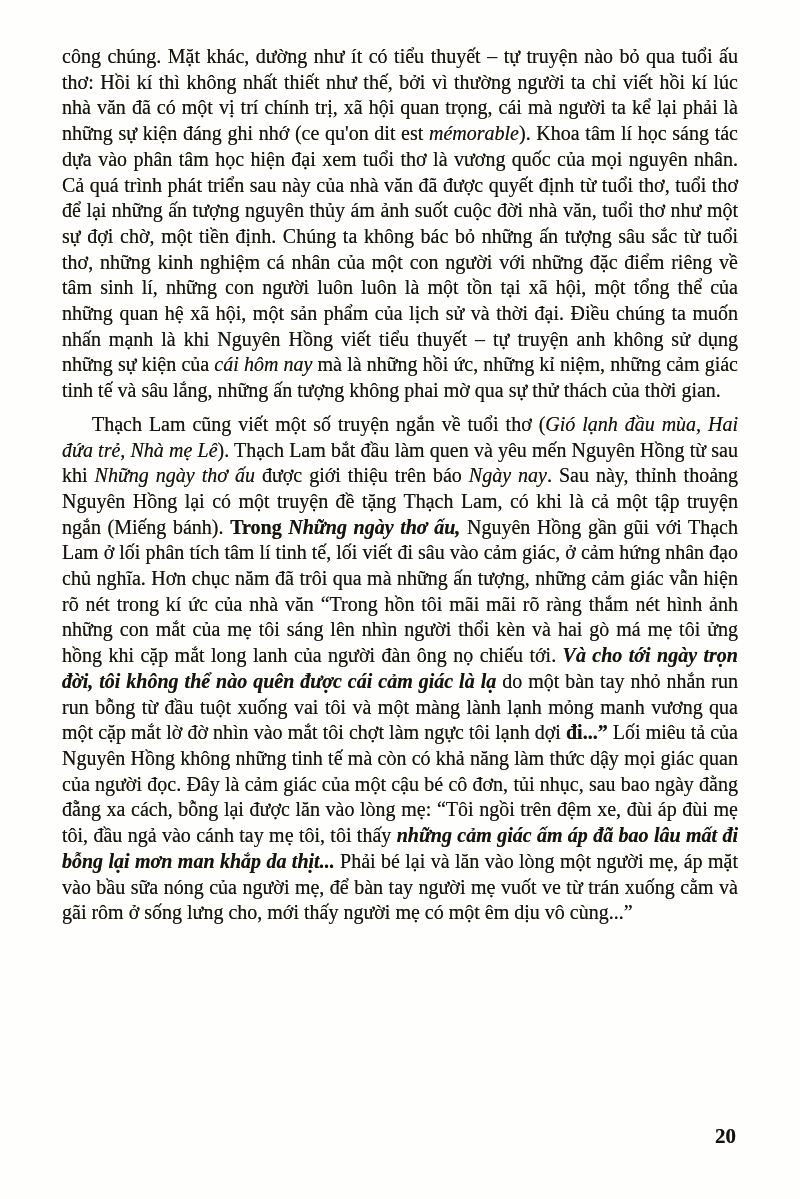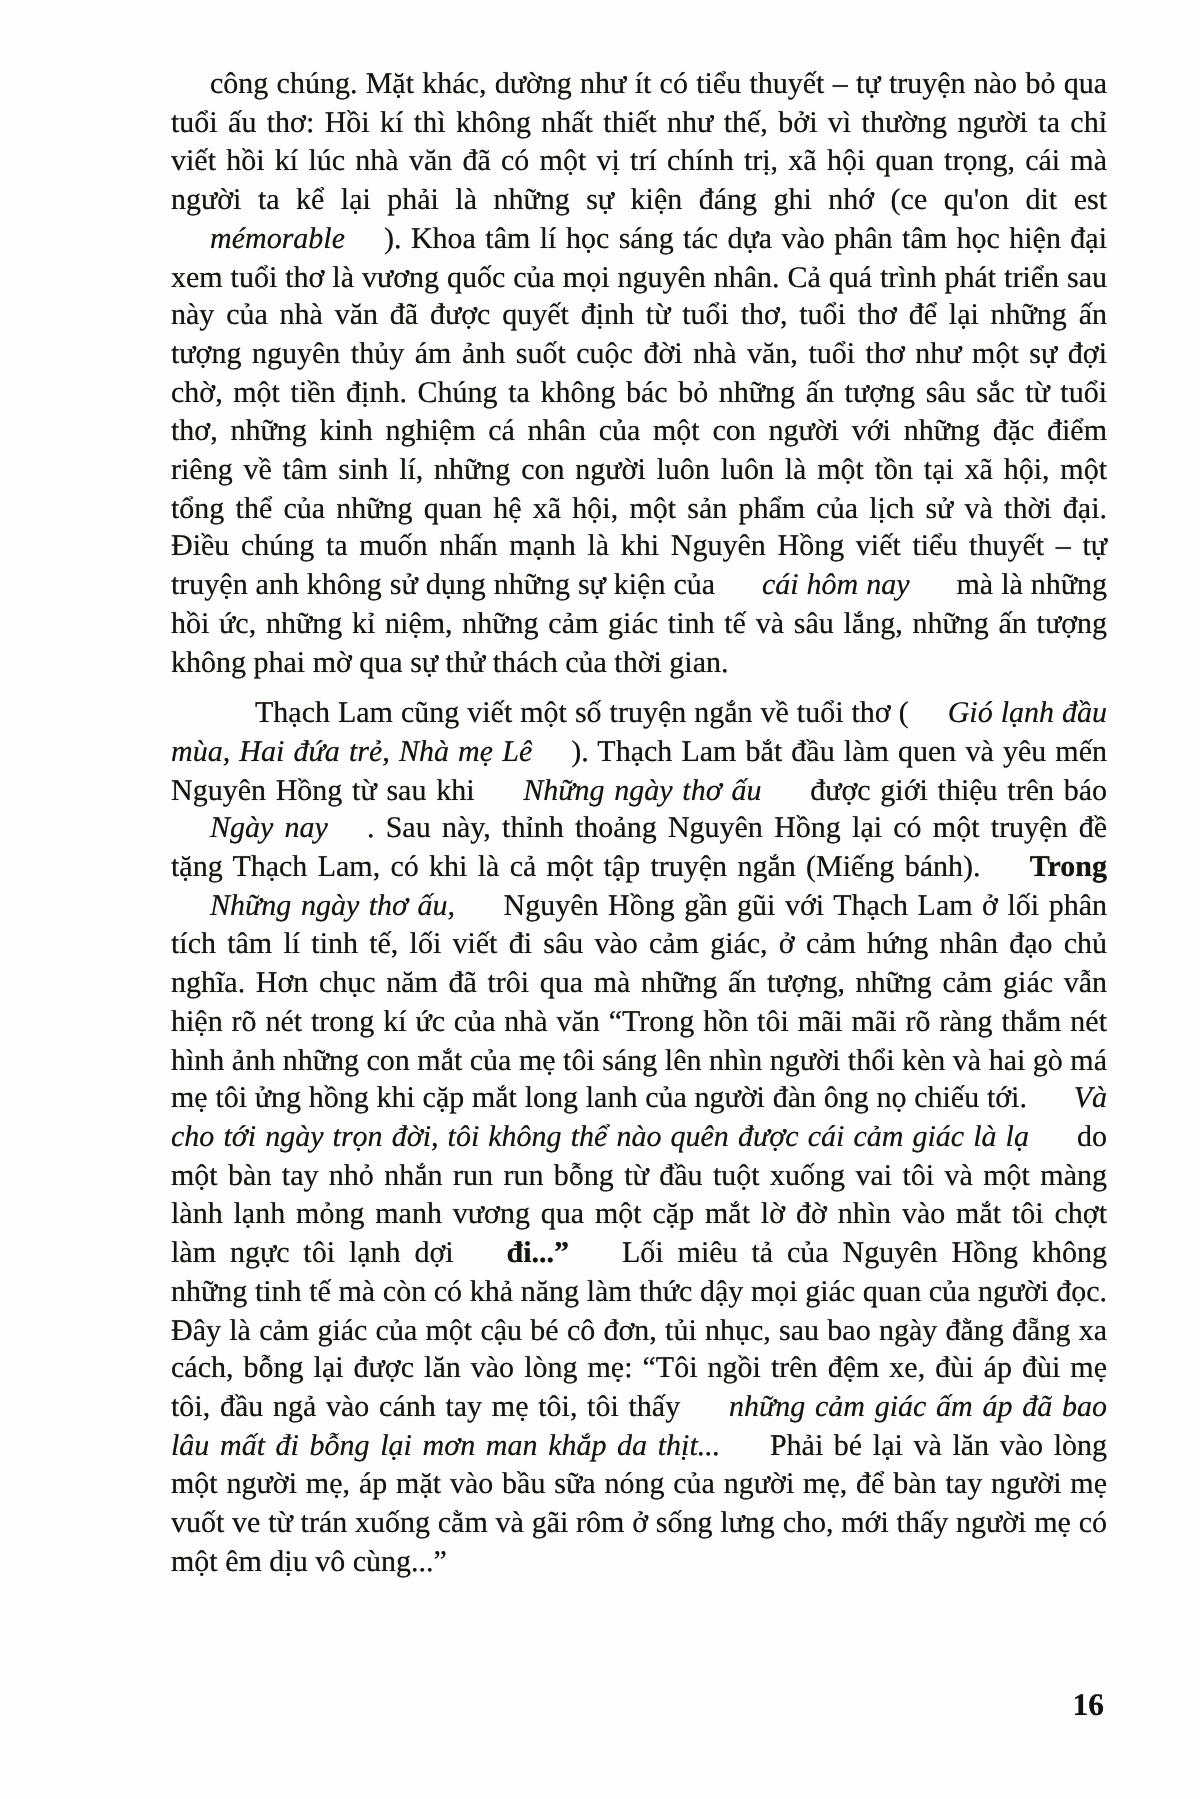--- a/index.html
+++ b/index.html
@@ -1,15 +1,15 @@
 <!DOCTYPE html>
 <html><head>
 <meta charset="utf-8">
 <style>
-  * { box-sizing: border-box; padding-left: 26px; }
+  * { box-sizing: border-box; }
   html, body { margin: 0; padding: 0; }
   body {
     width: 800px;
     height: 1199px;
     background: #fdfdfb;
     font-family: "Liberation Serif", "DejaVu Serif", serif;
     color: #17140f;
     position: relative;
     overflow: hidden;
   }
@@ -30,33 +30,33 @@
     line-height: 25.7px;
     text-align: justify;
     text-justify: inter-word;
     
     text-shadow: 0 0 0.5px rgba(20, 16, 10, 0.65);
   }
   .body-par.indent { text-indent: 30px; }
   .body-par + .body-par { margin-top: 8px; }
   .r-i  { font-style: italic; }
   .r-b  { font-weight: bold; margin-top: 16px; }
-  .r-bi { font-weight: normal; font-style: italic; }
+  .r-bi { font-weight: bold; font-style: italic; }
   .page-number {
     position: absolute;
     top: 1124px;
     right: 64px;
     font-size: 21px;
     font-weight: bold;
     color: #141210;
     text-shadow: 0 0 0.5px rgba(20, 16, 10, 0.65);
   }
 </style>
 </head>
 <body>
 
 <div class="page">
   <main class="text-block">
       <p class="body-par"><span>công chúng. Mặt khác, dường như ít có tiểu thuyết – tự truyện nào bỏ qua tuổi ấu thơ: Hồi kí thì không nhất thiết như thế, bởi vì thường người ta chỉ viết hồi kí lúc nhà văn đã có một vị trí chính trị, xã hội quan trọng, cái mà người ta kể lại phải là những sự kiện đáng ghi nhớ (ce qu'on dit est </span><span class="r-i">mémorable</span><span>). Khoa tâm lí học sáng tác dựa vào phân tâm học hiện đại xem tuổi thơ là vương quốc của mọi nguyên nhân. Cả quá trình phát triển sau này của nhà văn đã được quyết định từ tuổi thơ, tuổi thơ để lại những ấn tượng nguyên thủy ám ảnh suốt cuộc đời nhà văn, tuổi thơ như một sự đợi chờ, một tiền định. Chúng ta không bác bỏ những ấn tượng sâu sắc từ tuổi thơ, những kinh nghiệm cá nhân của một con người với những đặc điểm riêng về tâm sinh lí, những con người luôn luôn là một tồn tại xã hội, một tổng thể của những quan hệ xã hội, một sản phẩm của lịch sử và thời đại. Điều chúng ta muốn nhấn mạnh là khi Nguyên Hồng viết tiểu thuyết – tự truyện anh không sử dụng những sự kiện của </span><span class="r-i">cái hôm nay</span><span> mà là những hồi ức, những kỉ niệm, những cảm giác tinh tế và sâu lắng, những ấn tượng không phai mờ qua sự thử thách của thời gian.</span></p>
       <p class="body-par indent"><span>Thạch Lam cũng viết một số truyện ngắn về tuổi thơ (</span><span class="r-i">Gió lạnh đầu mùa, Hai đứa trẻ, Nhà mẹ Lê</span><span>). Thạch Lam bắt đầu làm quen và yêu mến Nguyên Hồng từ sau khi </span><span class="r-i">Những ngày thơ ấu</span><span> được giới thiệu trên báo </span><span class="r-i">Ngày nay</span><span>. Sau này, thỉnh thoảng Nguyên Hồng lại có một truyện đề tặng Thạch Lam, có khi là cả một tập truyện ngắn (Miếng bánh). </span><span class="r-b">Trong </span><span class="r-bi">Những ngày thơ ấu,</span><span> Nguyên Hồng gần gũi với Thạch Lam ở lối phân tích tâm lí tinh tế, lối viết đi sâu vào cảm giác, ở cảm hứng nhân đạo chủ nghĩa. Hơn chục năm đã trôi qua mà những ấn tượng, những cảm giác vẫn hiện rõ nét trong kí ức của nhà văn “Trong hồn tôi mãi mãi rõ ràng thắm nét hình ảnh những con mắt của mẹ tôi sáng lên nhìn người thổi kèn và hai gò má mẹ tôi ửng hồng khi cặp mắt long lanh của người đàn ông nọ chiếu tới. </span><span class="r-bi">Và cho tới ngày trọn đời, tôi không thể nào quên được cái cảm giác là lạ</span><span> do một bàn tay nhỏ nhắn run run bỗng từ đầu tuột xuống vai tôi và một màng lành lạnh mỏng manh vương qua một cặp mắt lờ đờ nhìn vào mắt tôi chợt làm ngực tôi lạnh dợi </span><span class="r-b">đi...”</span><span> Lối miêu tả của Nguyên Hồng không những tinh tế mà còn có khả năng làm thức dậy mọi giác quan của người đọc. Đây là cảm giác của một cậu bé cô đơn, tủi nhục, sau bao ngày đằng đẵng xa cách, bỗng lại được lăn vào lòng mẹ: “Tôi ngồi trên đệm xe, đùi áp đùi mẹ tôi, đầu ngả vào cánh tay mẹ tôi, tôi thấy </span><span class="r-bi">những cảm giác ấm áp đã bao lâu mất đi bỗng lại mơn man khắp da thịt...</span><span> Phải bé lại và lăn vào lòng một người mẹ, áp mặt vào bầu sữa nóng của người mẹ, để bàn tay người mẹ vuốt ve từ trán xuống cằm và gãi rôm ở sống lưng cho, mới thấy người mẹ có một êm dịu vô cùng...”</span></p>
     </main>
-  <div class="page-number">16</div>
+  <div class="page-number">20</div>
 </div>
 
 </body></html>

